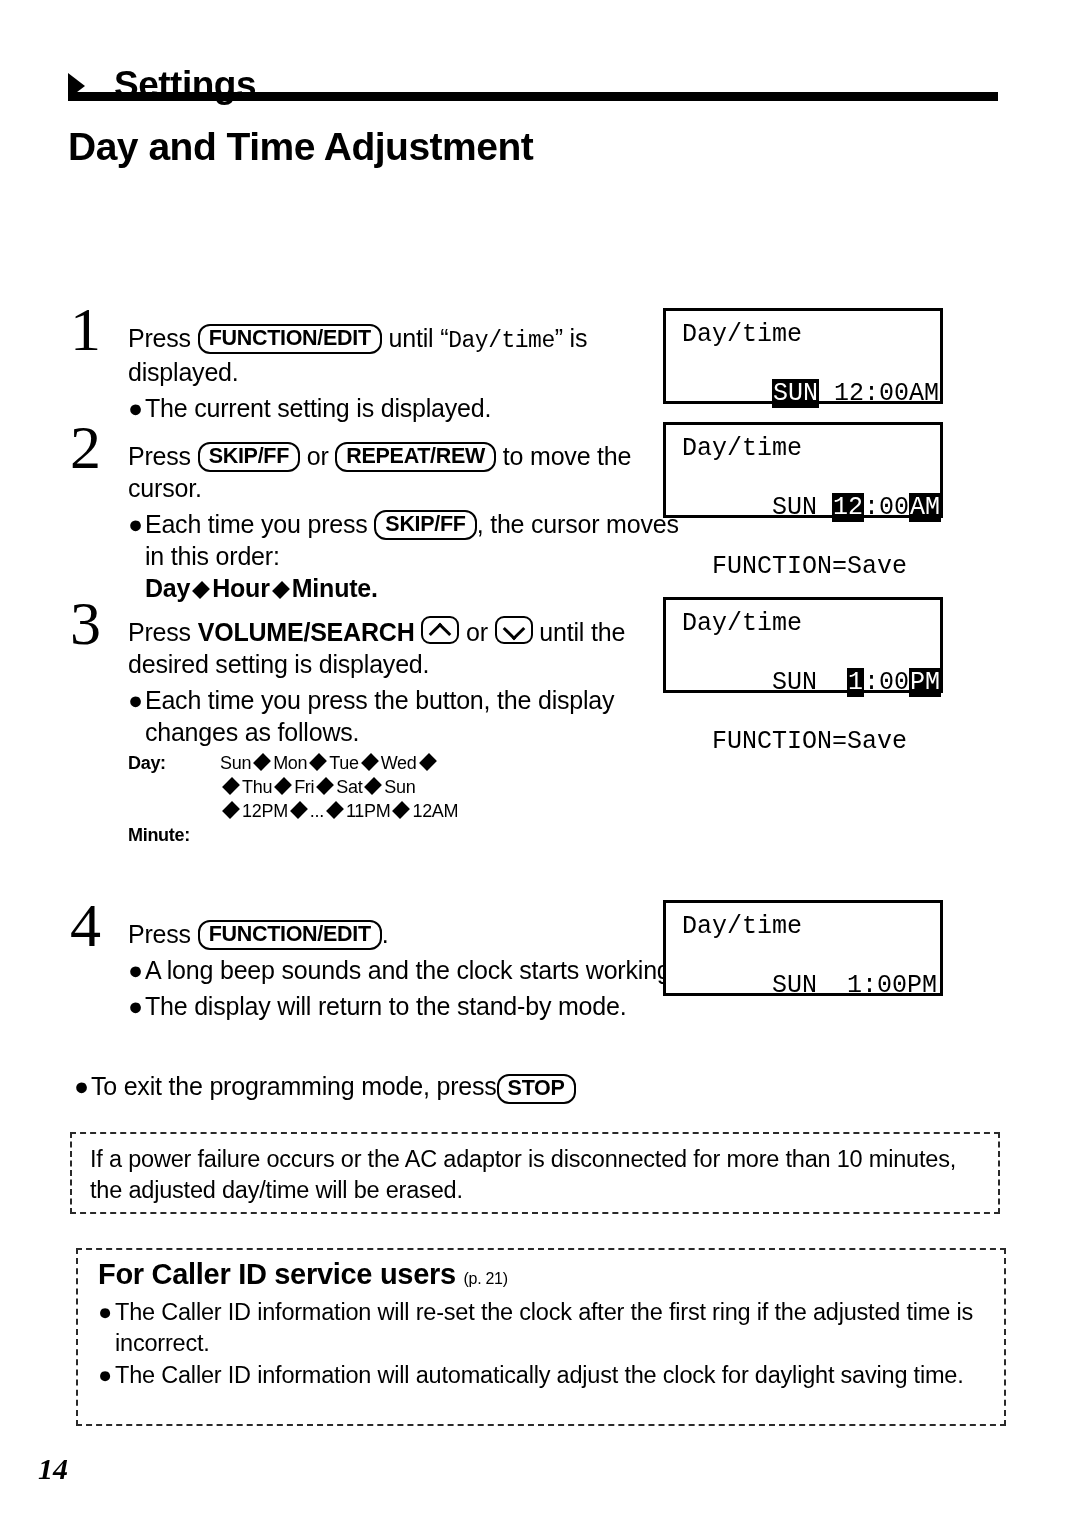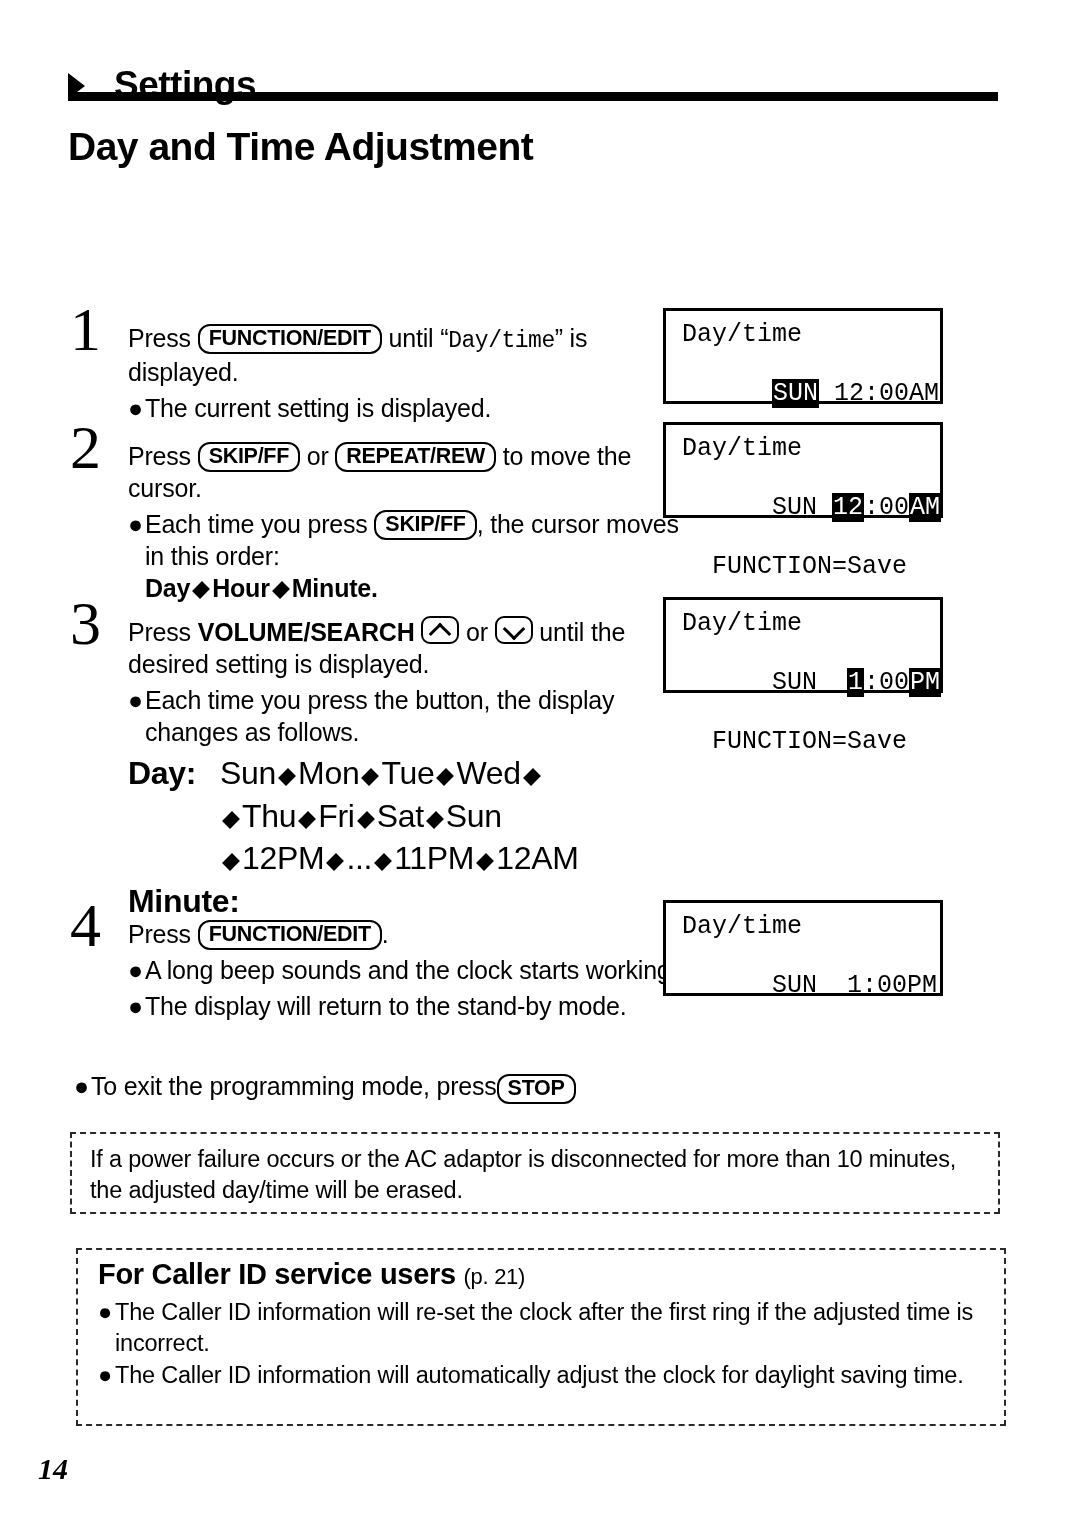--- a/index.html
+++ b/index.html
@@ -102,21 +102,21 @@
     padding: 8px 16px 10px 20px;
   }
 
   .callerid-title {
     font-size: 29px;
     font-weight: bold;
     letter-spacing: -0.3px;
     margin: 0 0 6px 0;
   }
   .callerid-title .pg {
-    font-size: 22px;
+    font-size: 16px;
     font-weight: normal;
   }
   .bullet-line {
     display: flex;
     font-size: 23.5px;
     line-height: 1.3;
     letter-spacing: -0.2px;
     margin-bottom: 2px;
   }
   .bullet-line .dot {
@@ -202,21 +202,21 @@
     height: 14px;
     background: #000;
     transform: rotate(45deg) scaleX(0.8);
     vertical-align: 0px;
     margin: 0 4px;
   }
 
   
   .seq {
     margin-top: 4px;
-    font-size: 32px;
+    font-size: 18px;
     line-height: 1.33;
     letter-spacing: -0.3px;
   }
   .seq-row { display: flex; }
   .seq-label {
     font-weight: bold;
     flex: 0 0 auto;
     width: 92px;
   }
   .seq-vals { flex: 1 1 auto; }

